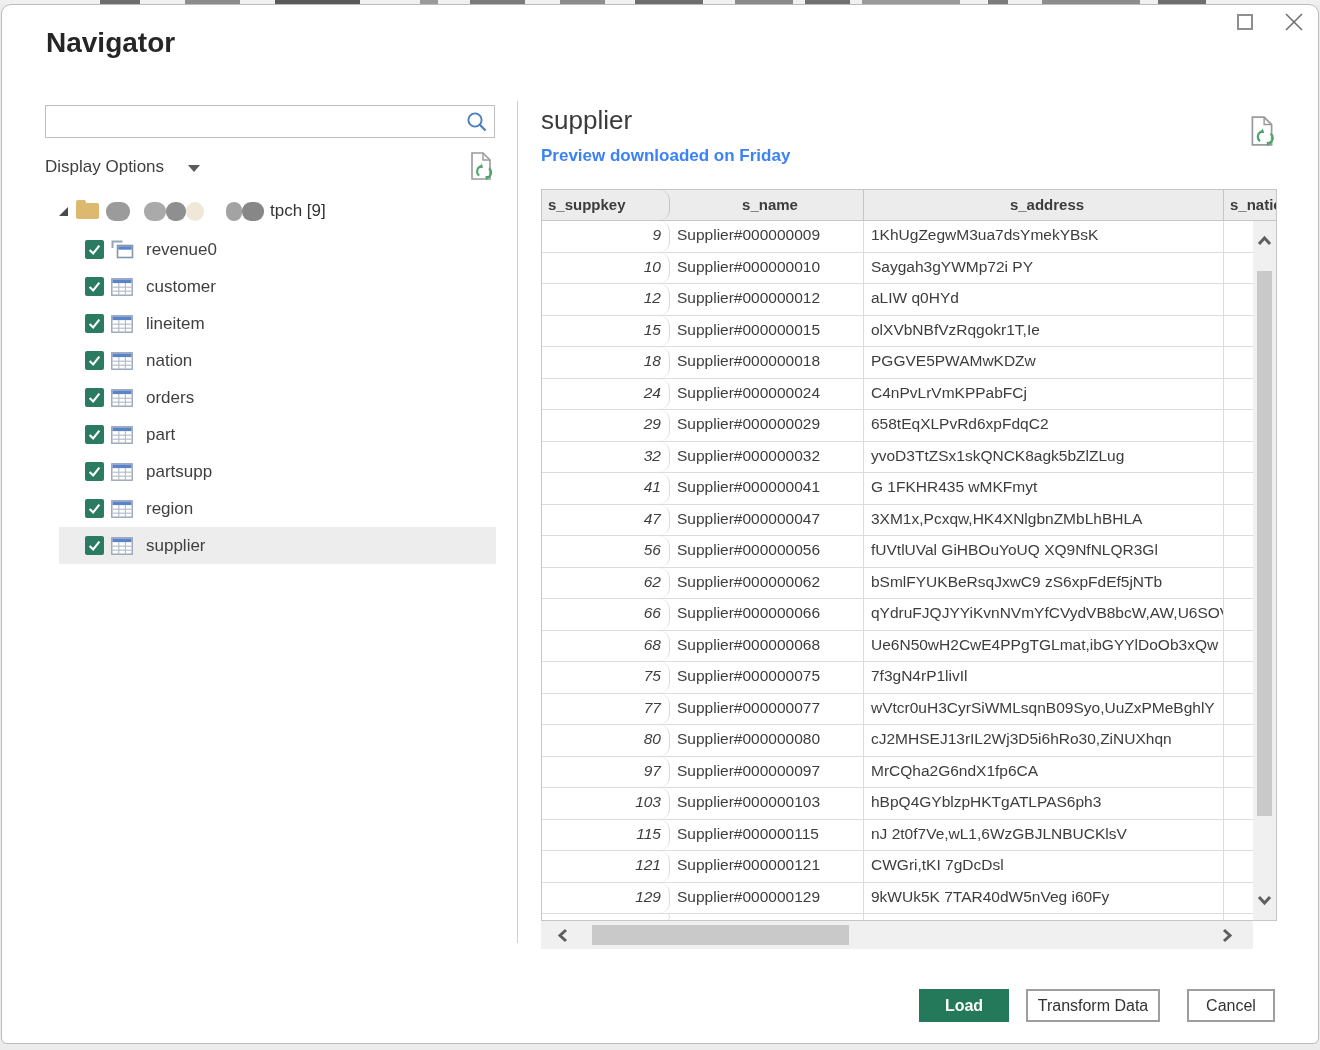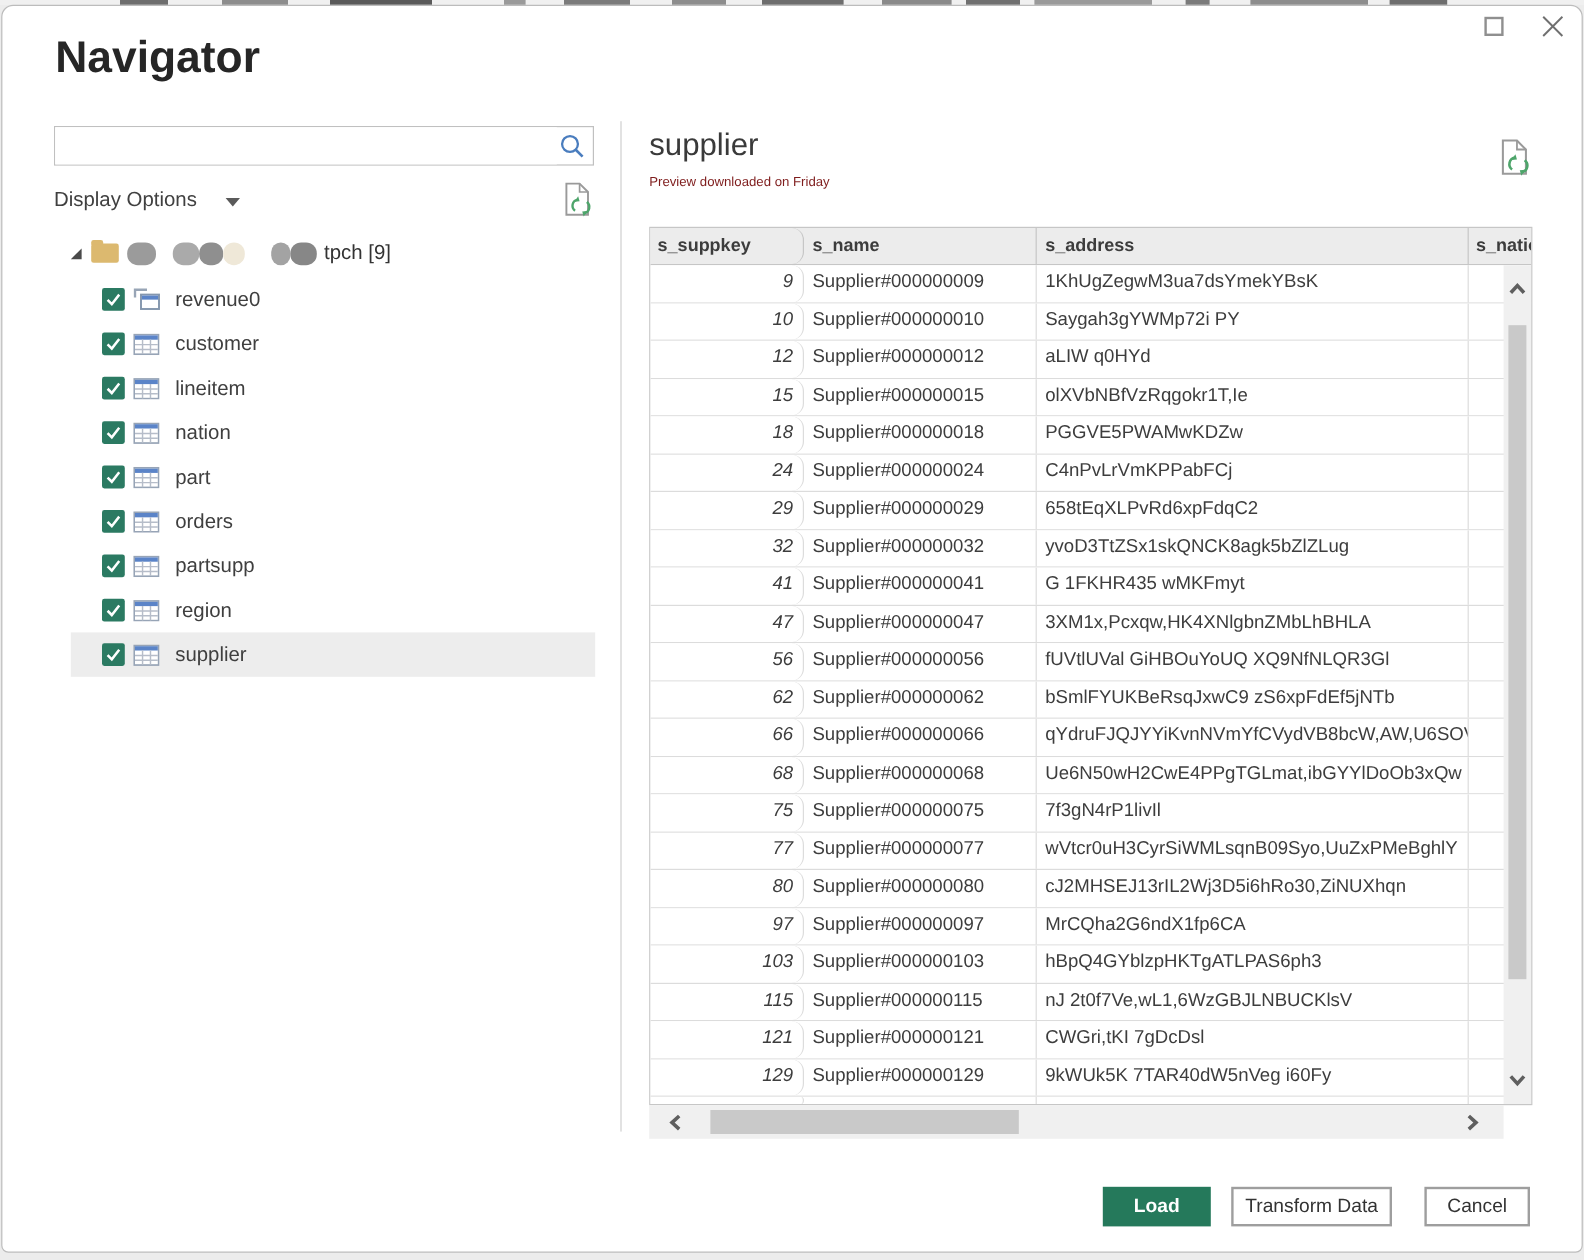--- a/index.html
+++ b/index.html
@@ -10,21 +10,21 @@
   .top-strip { position:absolute; left:0; top:0; width:1320px; height:4px; background:#f0f0f0; }
   .top-strip .seg { position:absolute; top:0; height:4px; }
 
   .dialog { position:absolute; left:1px; top:4px; width:1318px; height:1040px; background:#ffffff;
             border:1px solid #bcbcbc; border-radius:10px 10px 6px 6px; }
 
   
   .win-max { position:absolute; left:1235px; top:9px; width:16px; height:16px; border:2px solid #8f8f8f; background:#fff; }
   .win-close { position:absolute; left:1281px; top:6px; width:22px; height:22px; }
 
-  .dlg-title { position:absolute; left:44px; top:22px; font-size:37px; font-weight:bold; color:#262626; }
+  .dlg-title { position:absolute; left:44px; top:22px; font-size:28px; font-weight:bold; color:#262626; }
 
   
   .search-box { position:absolute; left:43px; top:100px; width:450px; height:33px; border:1px solid #c0c0c0; background:#fff; display:flex; align-items:center; }
   .search-box input { flex:1; border:none; outline:none; height:100%; font-size:16px; padding:0 8px; font-family:"Liberation Sans",sans-serif; }
   .search-box .mag { width:26px; height:24px; margin-right:4px; }
 
   .display-options { position:absolute; left:43px; top:149px; height:26px; display:flex; align-items:center; font-size:17px; color:#404040; cursor:default;gap:12px; }
   .caret-down { width:0; height:0; border-left:6px solid transparent; border-right:6px solid transparent; border-top:7px solid #5a5a5a; margin-left:12px; margin-top:3px; }
 
   .refresh-left  { position:absolute; left:466px; top:146px; width:26px; height:30px; }
@@ -43,25 +43,25 @@
   .tree-item.selected { background:#ededed; }
   .checkbox { width:19px; height:19px; background:#2b7a62; border-radius:2px; margin-left:26px; display:inline-flex; align-items:center; justify-content:center; flex:0 0 auto; }
   .node-icon { width:23px; height:19px; margin-left:7px; display:inline-flex; align-items:flex-end; flex:0 0 auto; position:relative; }
   .tree-label { font-size:17px; color:#3f3f3f; margin-left:12px; }
 
   
   .pane-divider { position:absolute; left:515px; top:96px; width:1px; height:842px; background:#cfcfcf; }
 
   
   .preview-title { position:absolute; left:539px; top:100px; font-size:26px; font-weight:normal; color:#3a3a3a; }
-  .preview-subtitle { position:absolute; left:539px; top:141px; font-size:11px; color:#7f1d1d; }
+  .preview-subtitle { position:absolute; left:539px; top:141px; font-size:17px; color:#3b82f6;font-weight:bold; }
 
   .ptable { position:absolute; left:539px; top:184px; width:736px; height:732px; border:1px solid #c6c6c6; background:#fff; overflow:hidden; }
   .thead { display:flex; height:31px; background:#ececec; border-bottom:1px solid #c6c6c6; }
-  .th { font-size:15px; font-weight:bold; color:#3c3c3c; padding:6px 0 0 6px; border-right:1px solid #c6c6c6; overflow:hidden; white-space:nowrap; }
+  .th { font-size:15px; font-weight:bold; color:#3c3c3c; padding:6px 0 0 6px; border-right:1px solid #c6c6c6; overflow:hidden; white-space:nowrap;text-align:center; }
   .trow { display:flex; height:31.5px; border-bottom:1px solid #dcdcdc; background:#fff; }
   .trow.partial { height:6px; border-bottom:none; }
   .td { font-size:15.5px; color:#3d3d3d; padding-top:5px; border-right:1px solid #dcdcdc; overflow:hidden; white-space:nowrap; }
   .c0 { width:128px; font-style:italic; text-align:right; padding-right:8px;border-radius:10px; }
   .c1 { width:194px; padding-left:7px; }
   .c2 { width:360px; padding-left:7px; }
   .c3 { width:52px; border-right:none; }
   .th.c0 { font-style:normal; text-align:left; padding-left:6px; }
 
   
@@ -242,41 +242,41 @@
     <span class="node-icon icon-table">
       <svg width="22" height="18" viewBox="0 0 22 18">
         <rect x="0.8" y="0.8" width="20.4" height="16.4" fill="#fff" stroke="#97a4b6" stroke-width="1.4"></rect>
         <rect x="1.5" y="1.5" width="19" height="3.6" fill="#5b84c8"></rect>
         <line x1="7.8" y1="5" x2="7.8" y2="17" stroke="#b6bdc9" stroke-width="1.2"></line>
         <line x1="14.4" y1="5" x2="14.4" y2="17" stroke="#b6bdc9" stroke-width="1.2"></line>
         <line x1="1.5" y1="9.2" x2="20.5" y2="9.2" stroke="#b6bdc9" stroke-width="1.2"></line>
         <line x1="1.5" y1="13.2" x2="20.5" y2="13.2" stroke="#b6bdc9" stroke-width="1.2"></line>
       </svg>
     </span>
+    <span class="tree-label">orders</span>
+  </div>
+
+  <div class="tree-item">
+    <span class="checkbox">
+      <svg width="15" height="15" viewBox="0 0 17 17">
+            <polyline points="3,9 7,13 14,4" fill="none" stroke="#ffffff" stroke-width="2.4"></polyline>
+          </svg>
+    </span>
+
+    <span class="node-icon icon-table">
+      <svg width="22" height="18" viewBox="0 0 22 18">
+        <rect x="0.8" y="0.8" width="20.4" height="16.4" fill="#fff" stroke="#97a4b6" stroke-width="1.4"></rect>
+        <rect x="1.5" y="1.5" width="19" height="3.6" fill="#5b84c8"></rect>
+        <line x1="7.8" y1="5" x2="7.8" y2="17" stroke="#b6bdc9" stroke-width="1.2"></line>
+        <line x1="14.4" y1="5" x2="14.4" y2="17" stroke="#b6bdc9" stroke-width="1.2"></line>
+        <line x1="1.5" y1="9.2" x2="20.5" y2="9.2" stroke="#b6bdc9" stroke-width="1.2"></line>
+        <line x1="1.5" y1="13.2" x2="20.5" y2="13.2" stroke="#b6bdc9" stroke-width="1.2"></line>
+      </svg>
+    </span>
     <span class="tree-label">part</span>
-  </div>
-
-  <div class="tree-item">
-    <span class="checkbox">
-      <svg width="15" height="15" viewBox="0 0 17 17">
-            <polyline points="3,9 7,13 14,4" fill="none" stroke="#ffffff" stroke-width="2.4"></polyline>
-          </svg>
-    </span>
-
-    <span class="node-icon icon-table">
-      <svg width="22" height="18" viewBox="0 0 22 18">
-        <rect x="0.8" y="0.8" width="20.4" height="16.4" fill="#fff" stroke="#97a4b6" stroke-width="1.4"></rect>
-        <rect x="1.5" y="1.5" width="19" height="3.6" fill="#5b84c8"></rect>
-        <line x1="7.8" y1="5" x2="7.8" y2="17" stroke="#b6bdc9" stroke-width="1.2"></line>
-        <line x1="14.4" y1="5" x2="14.4" y2="17" stroke="#b6bdc9" stroke-width="1.2"></line>
-        <line x1="1.5" y1="9.2" x2="20.5" y2="9.2" stroke="#b6bdc9" stroke-width="1.2"></line>
-        <line x1="1.5" y1="13.2" x2="20.5" y2="13.2" stroke="#b6bdc9" stroke-width="1.2"></line>
-      </svg>
-    </span>
-    <span class="tree-label">orders</span>
   </div>
 
   <div class="tree-item">
     <span class="checkbox">
       <svg width="15" height="15" viewBox="0 0 17 17">
             <polyline points="3,9 7,13 14,4" fill="none" stroke="#ffffff" stroke-width="2.4"></polyline>
           </svg>
     </span>
 
     <span class="node-icon icon-table">

